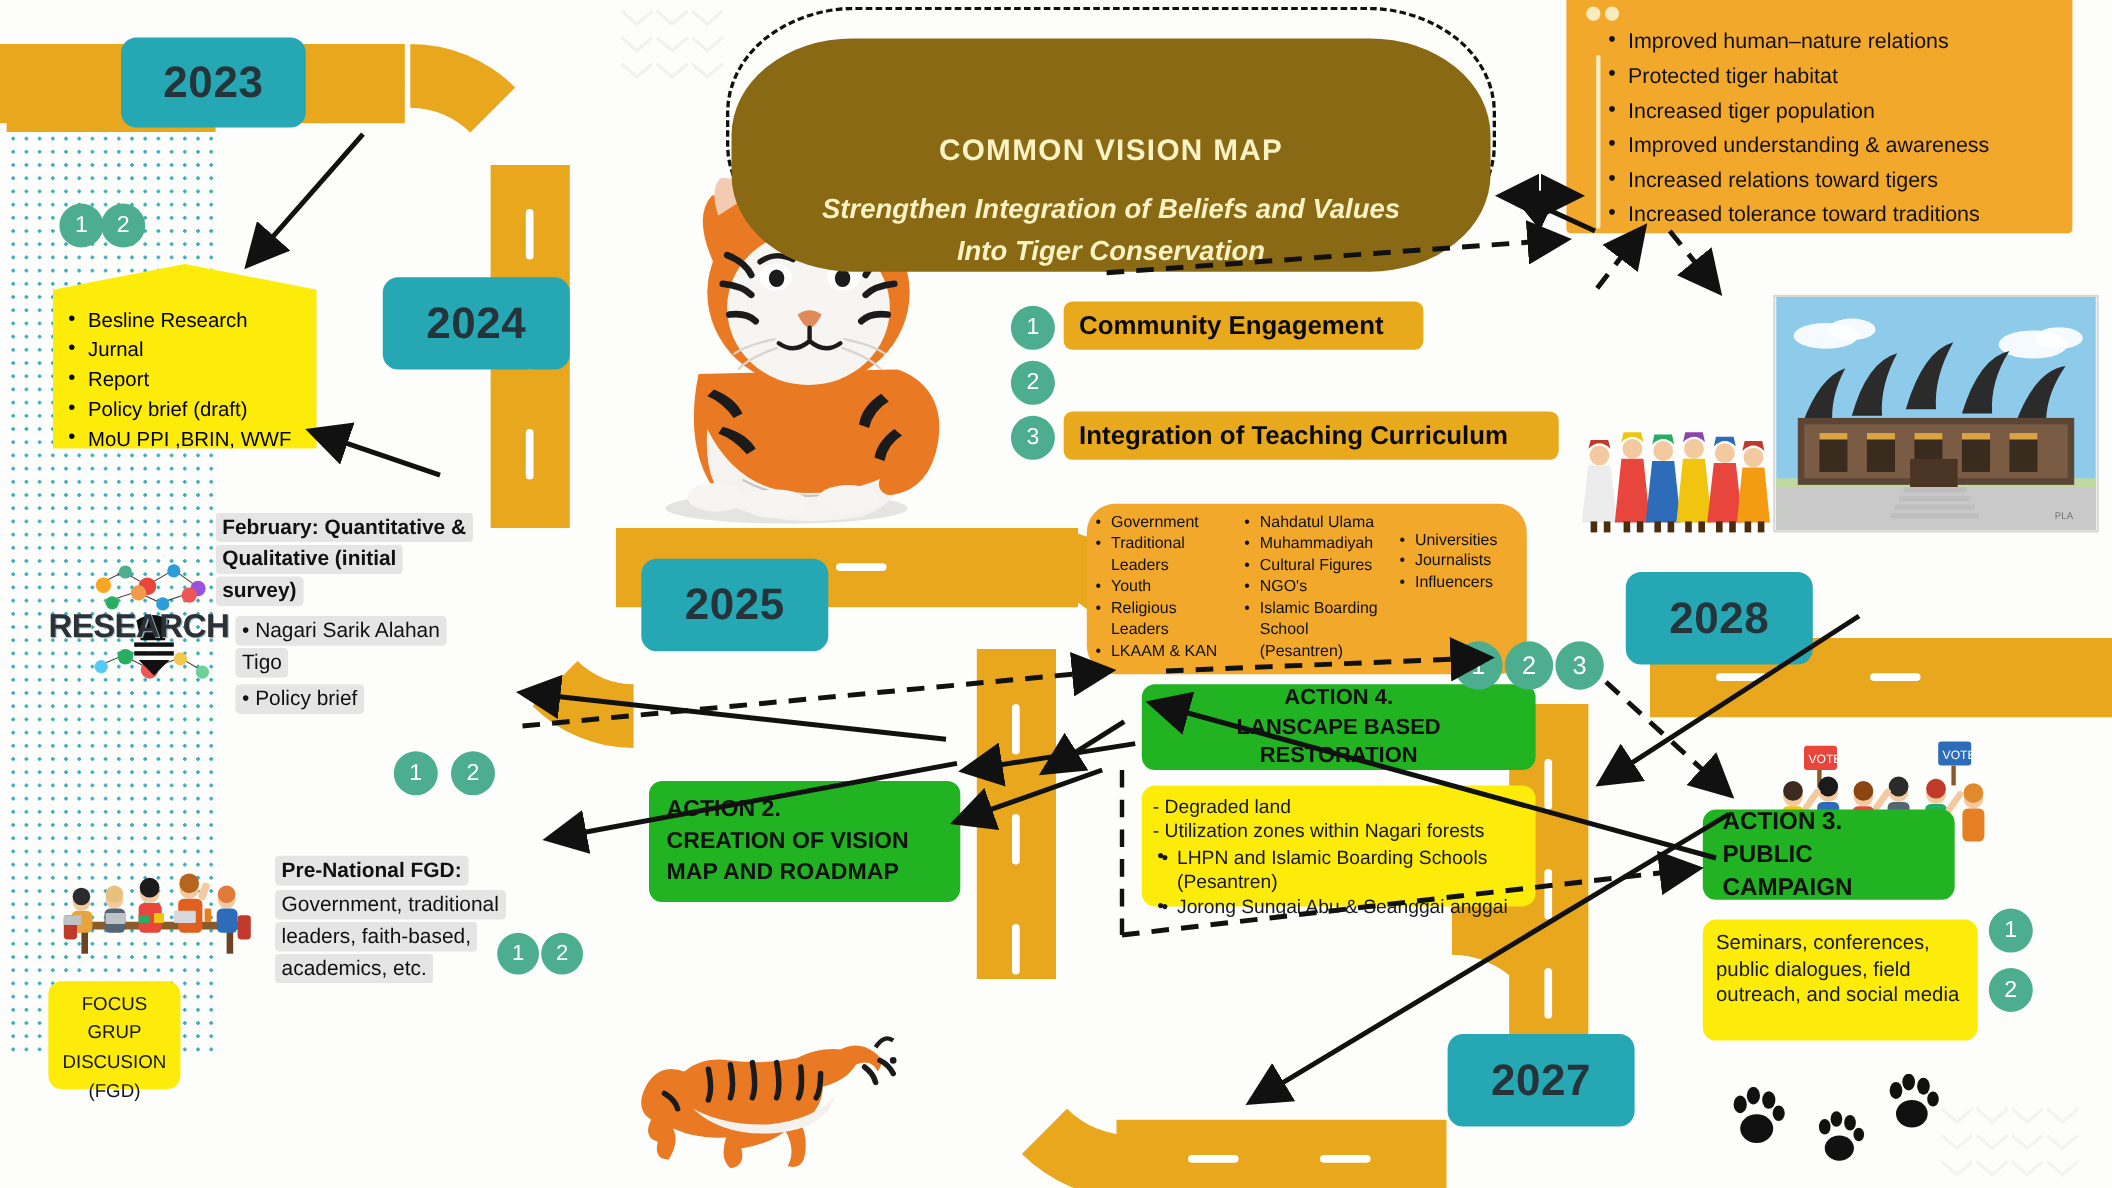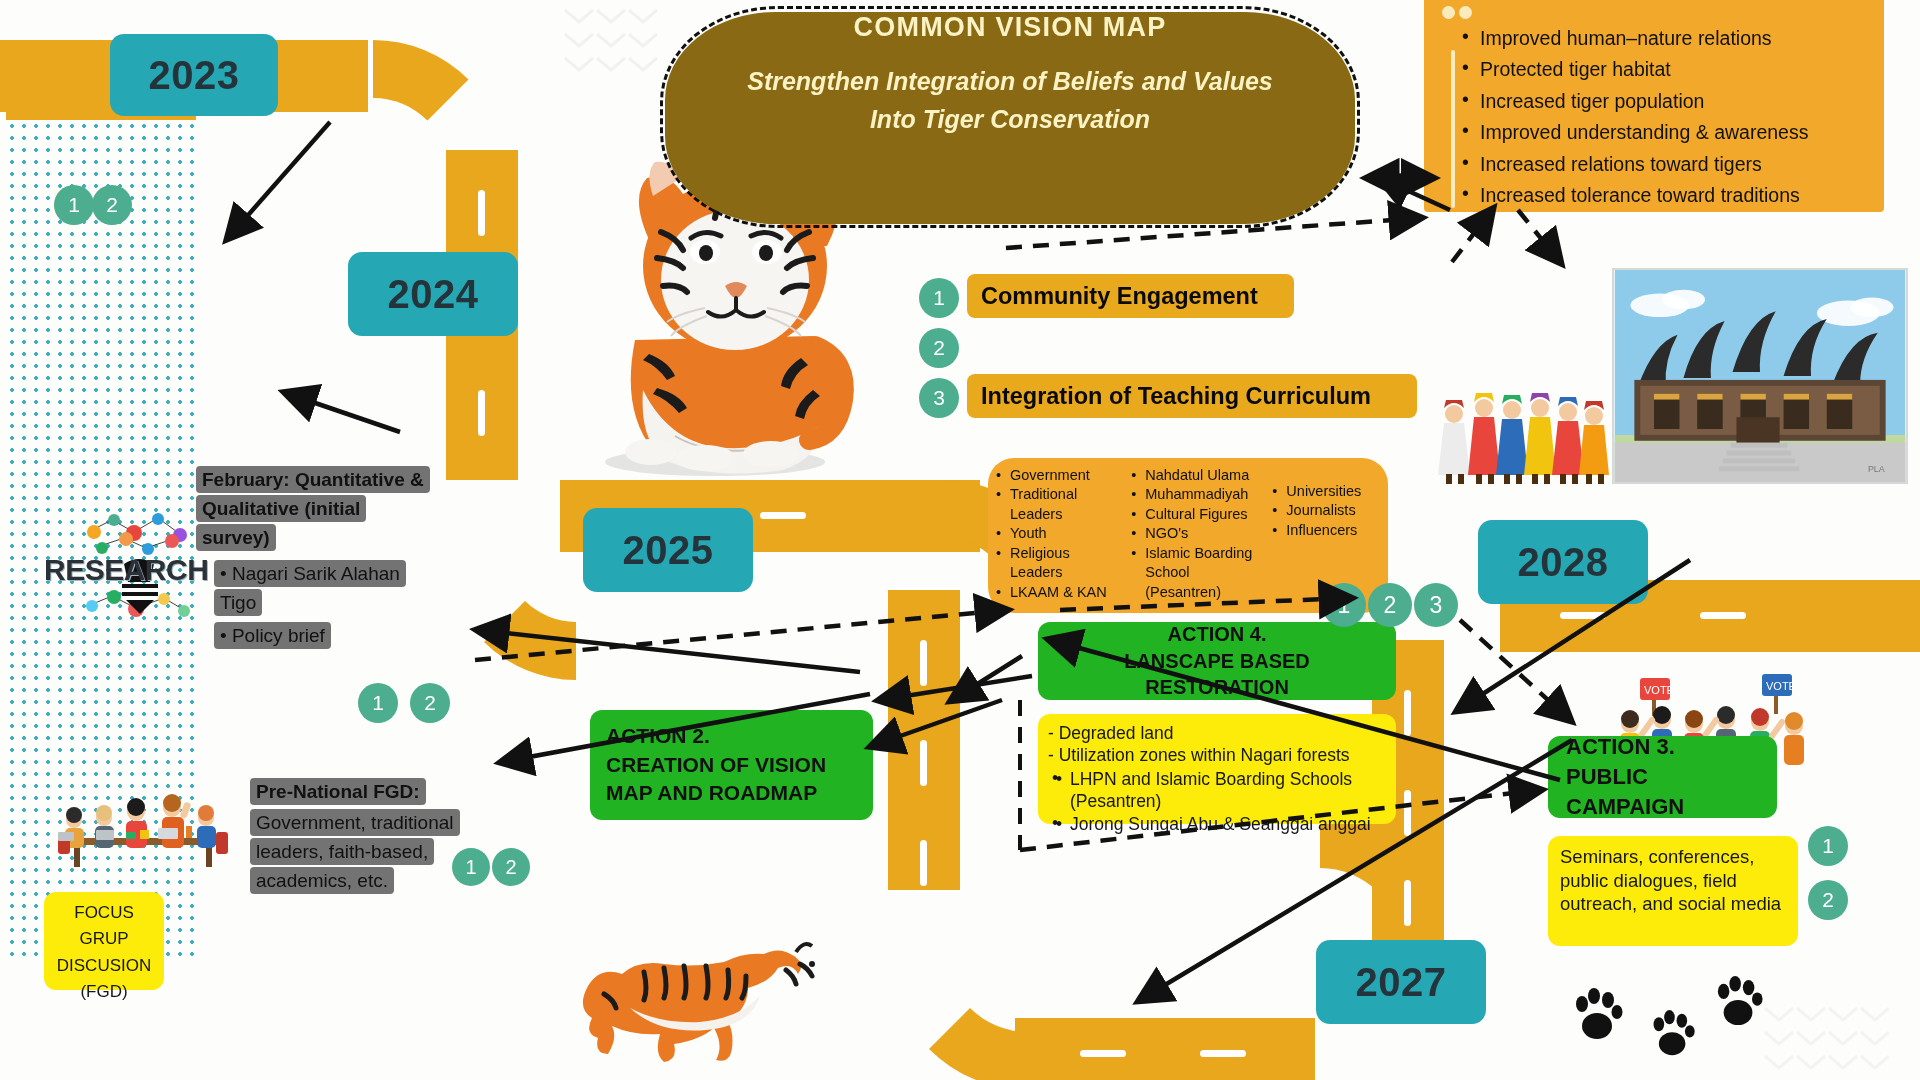--- a/index.html
+++ b/index.html
@@ -82,23 +82,24 @@
     font-weight: bold;
     display: flex; flex-direction: column; justify-content: center;
   }
 
   .vision-box {
     position: absolute;
     background: #8A6914;
     border-radius: 110px / 88px;
     color: #FBF3C4;
     display: flex; flex-direction: column;
-    align-items: center; justify-content: flex-start;
+    align-items: center; justify-content: flex-end;
     text-align: center;
     z-index: 6;
+    margin-top: 23px;
   }
   .vision-outline {
     position: absolute;
     border: 3px dashed #101010;
     border-radius: 118px / 96px;
     z-index: 5;
   }
 
   .action-bar {
     position: absolute;
@@ -106,21 +107,21 @@
     border-radius: 8px;
     color: #0a0a0a;
     font-weight: bold;
     display: flex; align-items: center;
     padding-left: 14px;
   }
 
   
   .hl-block { position: absolute; line-height: 1.52; }
   .hl-block span.hl {
-    background: #737373;
+    background: #e5e5e5;
     box-decoration-break: clone;
     -webkit-box-decoration-break: clone;
     padding: 3px 6px;
     border-radius: 4px;
     color: #111;
   }
 
   
   #arrows { position: absolute; inset: 0; z-index: 8; pointer-events: none; }
 
@@ -281,20 +282,29 @@
     <span>2028</span>
   </div>
 
   <div class="badge" style="left:54px;top:185px;width:40px;height:40px;font-size:21px;">
     <span>1</span>
   </div>
   <div class="badge" style="left:92px;top:185px;width:40px;height:40px;font-size:21px;">
     <span>2</span>
   </div>
 
+  <div class="pent-box" style="left:48px;top:240px;width:240px;height:168px;padding:40px 10px 10px 10px;">
+    <ul style="font-size:18.5px;">
+      <li><span>Besline Research</span></li>
+      <li><span>Jurnal</span></li>
+      <li><span>Report</span></li>
+      <li><span>Policy brief (draft)</span></li>
+      <li><span>MoU PPI ,BRIN, WWF</span></li>
+    </ul>
+  </div>
 
   <div class="art" style="left:72px;top:500px;width:135px;height:130px;">
     <svg viewBox="0 0 135 130" style="width:100%;height:100%;">
       <g stroke="#444" stroke-width="1" fill="none">
         <path d="M20 30 L40 20 L62 32 L86 18 L108 34"></path>
         <path d="M28 46 L52 38 L74 48 L98 40"></path>
         <path d="M18 105 L40 96 L64 108 L92 98 L112 110"></path>
       </g>
       <circle cx="22" cy="32" r="7" fill="#F5A623"></circle>
       <circle cx="42" cy="20" r="6" fill="#4CAE8E"></circle>

